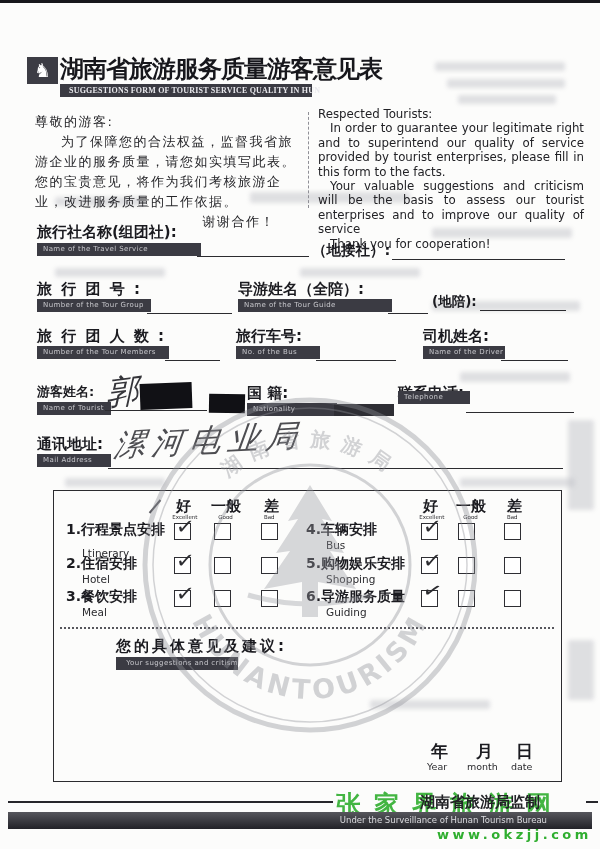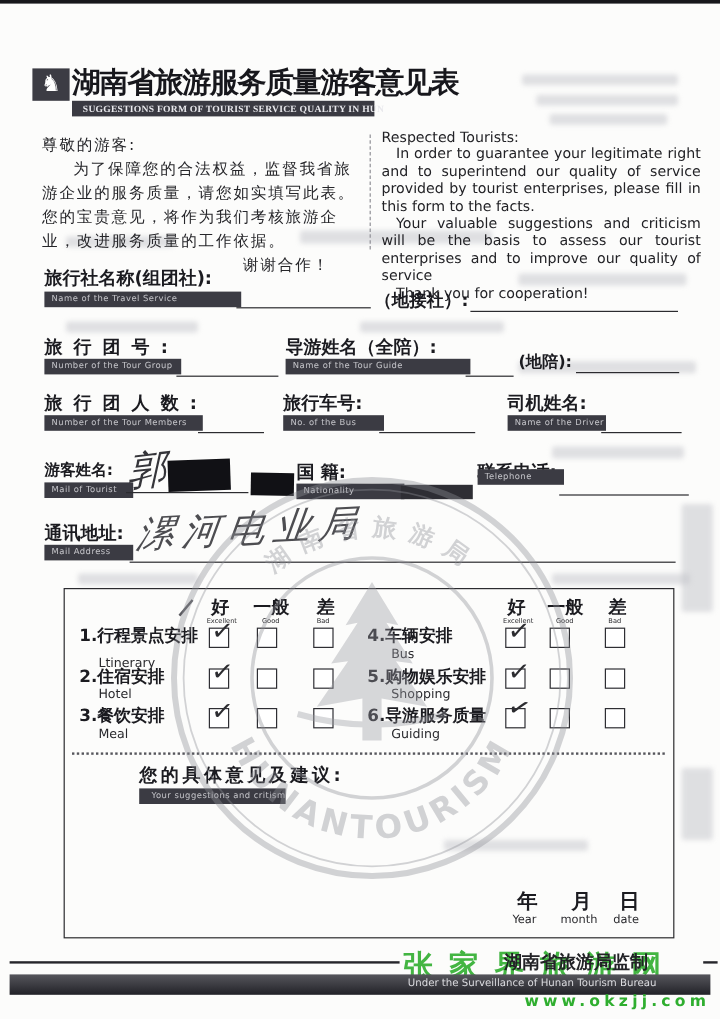--- a/index.html
+++ b/index.html
@@ -82,21 +82,21 @@
   <div class="abs bar" style="left:37px;top:346px;width:126px;height:13px;">Number of the Tour Members</div>
   <div class="abs ul" style="left:165px;top:347px;width:55px;height:13px;"></div>
   <div class="abs lbl" style="left:236px;top:327px;font-size:15px;">旅行车号:</div>
   <div class="abs bar" style="left:236px;top:346px;width:78px;height:13px;">No. of the Bus</div>
   <div class="abs ul" style="left:316px;top:347px;width:80px;height:13px;"></div>
   <div class="abs lbl" style="left:423px;top:327px;font-size:15px;">司机姓名:</div>
   <div class="abs bar" style="left:423px;top:346px;width:76px;height:13px;">Name of the Driver</div>
   <div class="abs ul" style="left:501px;top:347px;width:67px;height:13px;"></div>
 
   <div class="abs lbl" style="left:37px;top:383px;font-size:13px;">游客姓名:</div>
-  <div class="abs bar" style="left:37px;top:402px;width:68px;height:13px;">Mail of Tourist</div>
+  <div class="abs bar" style="left:37px;top:402px;width:68px;height:13px;">Name of Tourist</div>
   <div class="abs ul" style="left:105px;top:397px;width:102px;height:13px;"></div>
   <div class="abs hand" style="left:106px;top:370px;font-size:33px;transform:rotate(-7deg) skewX(-6deg);">郭</div>
   <div class="abs redact" style="left:140px;top:383px;width:52px;height:26px;transform:rotate(-2deg);"></div>
   <div class="abs redact" style="left:209px;top:394px;width:36px;height:19px;transform:rotate(1deg);"></div>
   <div class="abs lbl" style="left:247px;top:384px;font-size:15px;">国  籍:</div>
   <div class="abs bar" style="left:247px;top:403px;width:84px;height:13px;">Nationality</div>
   <div class="abs" style="left:334px;top:404px;width:60px;height:12px;background:#2e2e34;"></div>
   <div class="abs lbl" style="left:398px;top:384px;font-size:15px;">联系电话:</div>
   <div class="abs bar" style="left:398px;top:391px;width:66px;height:13px;">Telephone</div>
   <div class="abs ul" style="left:466px;top:399px;width:108px;height:13px;"></div>

